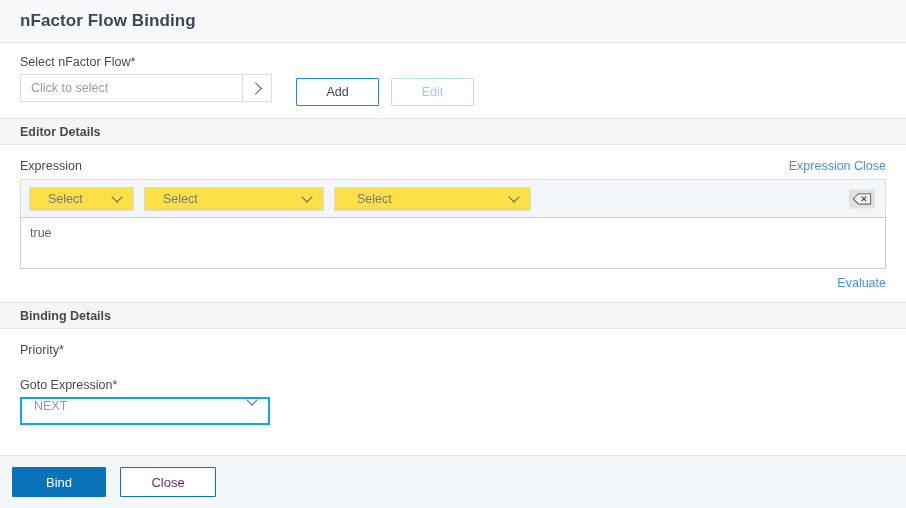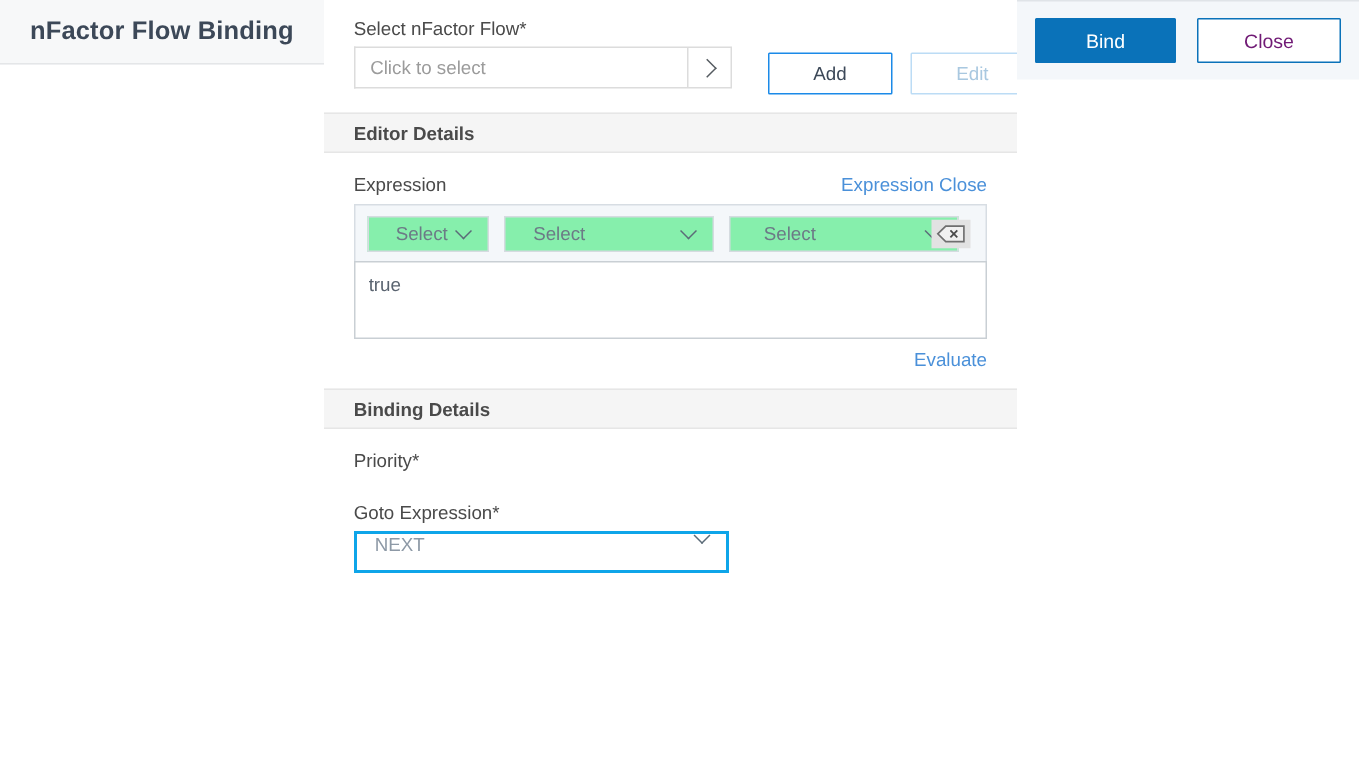--- a/index.html
+++ b/index.html
@@ -13,20 +13,21 @@
     font-family: "Liberation Sans", sans-serif;
     font-size: 13px;
     color: #333333;
     overflow: hidden;
   }
   .dialog {
     width: 906px;
     height: 508px;
     position: relative;
     display: flex;
+    flex-direction: column;
     background: #ffffff;
   }
 
   
   .titlebar {
     height: 43px;
     background: #f7f8f9;
     border-bottom: 1px solid #e4e6e8;
     display: flex;
     align-items: center;
@@ -168,21 +169,21 @@
     height: 38px;
     box-sizing: border-box;
     display: flex;
     align-items: center;
     padding: 0 8px;
     position: relative;
   }
   .sel {
     position: relative;
     height: 24px;
-    background: #86efac;
+    background: #fde047;
     border: 1px solid #d5dbe0;
     box-sizing: border-box;
     display: flex;
     align-items: center;
     margin-right: 10px;
     cursor: pointer;
   }
   .sel.w1 { width: 105px; }
   .sel.w2 { width: 180px; }
   .sel.w3 { width: 197px; }

